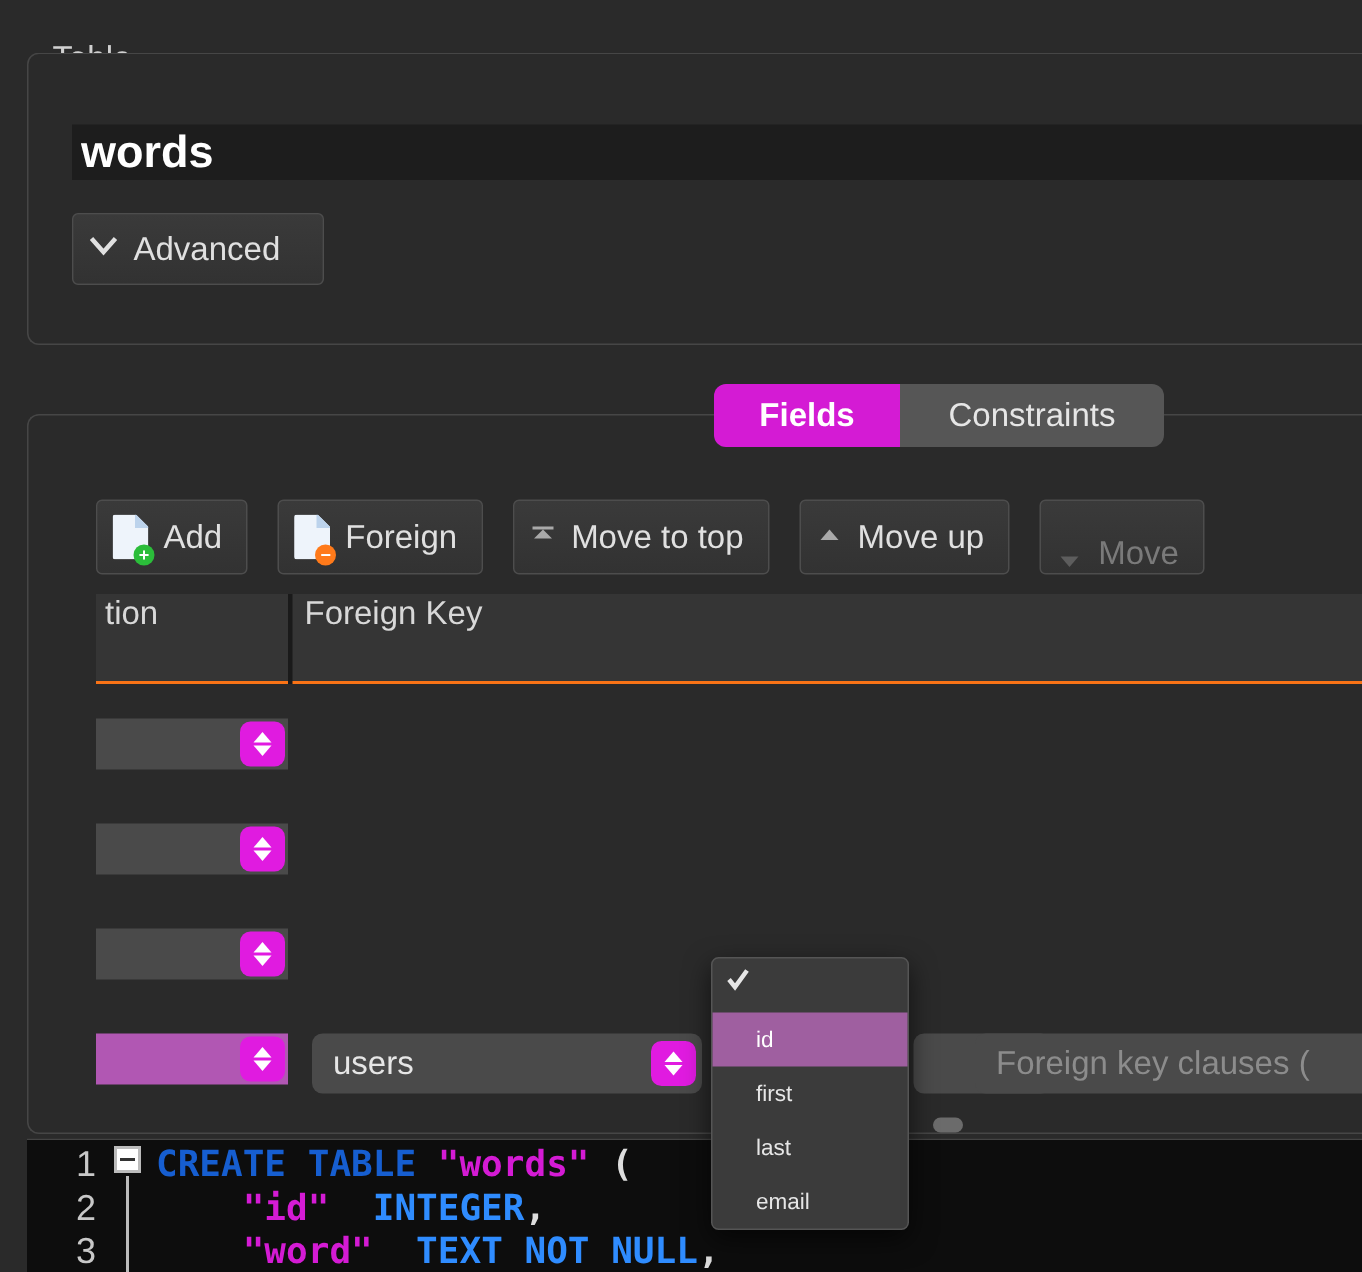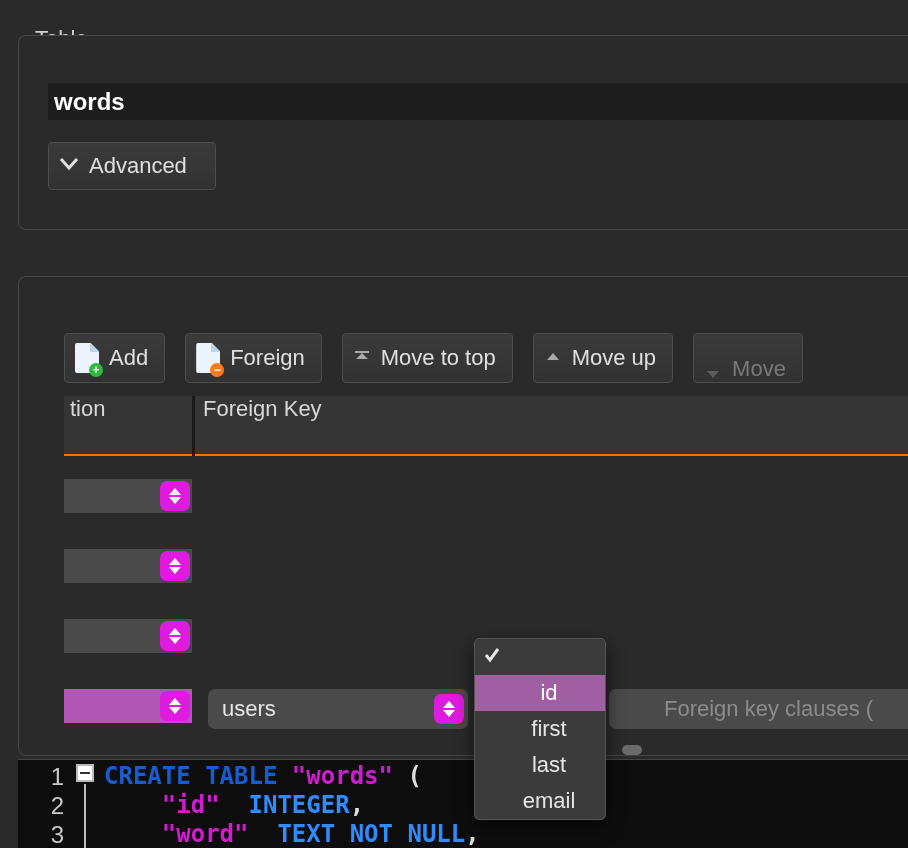--- a/index.html
+++ b/index.html
@@ -32,21 +32,21 @@
     background: #2a2a2a;
   }
   .table-name-input {
     position: absolute;
     left: 48px; top: 83px;
     width: 860px; height: 37px;
     background: #1d1d1d;
     color: #fff;
     border: none;
     outline: none;
-    font-size: 24px;
+    font-size: 30px;
     font-weight: 700;
     padding: 2px 10px 2px 6px;
     font-family: inherit;
   }
   .advanced-btn {
     position: absolute;
     left: 48px; top: 142px;
     width: 168px; height: 48px;
     border: 1px solid #4d4d4d;
     border-radius: 4px;
@@ -188,21 +188,21 @@
 
   
   .dropdown{
     position:absolute;left:474px;top:638px;width:132px;
     background:#3b3b3b;border:1px solid #555;border-radius:5px;
     box-shadow:0 6px 18px rgba(0,0,0,.6);
     z-index:30;
   }
   .dd-item{
     height:36px;display:flex;align-items:center;
-    font-size:22px;color:#e6e6e6;padding-left:18px;cursor:pointer;position:relative;justify-content:center;
+    font-size:15px;color:#e6e6e6;padding-left:29px;cursor:pointer;position:relative;
   }
   .dd-item.selected{background:#9f5fa0;color:#fff;}
   .dd-item .chk{position:absolute;left:8px;top:5px;width:18px;height:18px;}
   .dd-item .chk svg{width:18px;height:18px;}
   .dd-item .chk svg path{stroke:#e6e6e6;stroke-width:3;fill:none;}
 
   
   .scroll-hint{
     position:absolute; left:622px; top:745px; width:20px; height:10px;
     background:#6b6b6b; border-radius:5px;
@@ -255,20 +255,24 @@
     <span>
       <svg viewBox="0 0 24 24">
           <path d="M4 8 L12 17 L20 8" fill="none" stroke="#e0e0e0" stroke-width="3"></path>
         </svg>
     </span>
     <span>Advanced</span>
   </div>
 
   <div class="fields-panel"></div>
 
+  <div class="seg-tabs">
+    <div class="seg-tab active">Fields</div>
+    <div class="seg-tab">Constraints</div>
+  </div>
 
   <div class="toolbar">
     <div class="tbtn">
       <span class="doc-ico">
         <span class="doc-ico-body"></span>
           <span class="badge add">+</span>
       </span>
       <span>Add</span>
     </div>
     <div class="tbtn">

